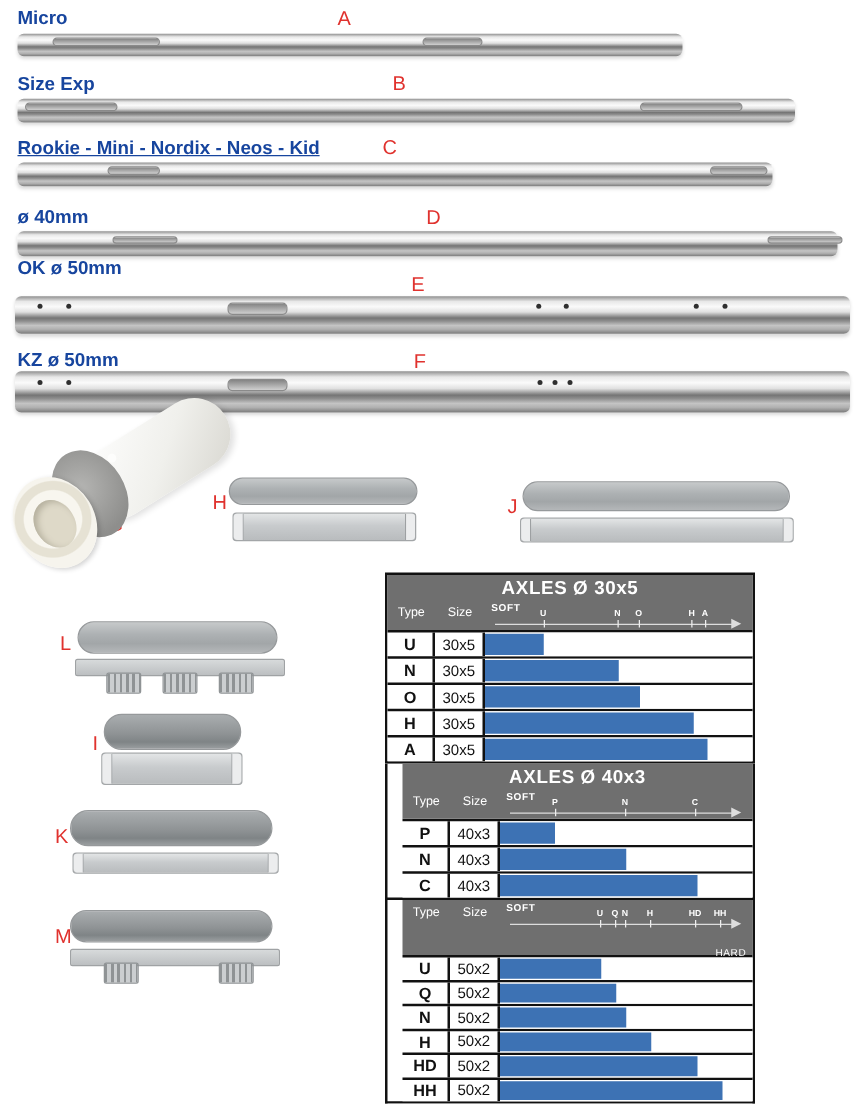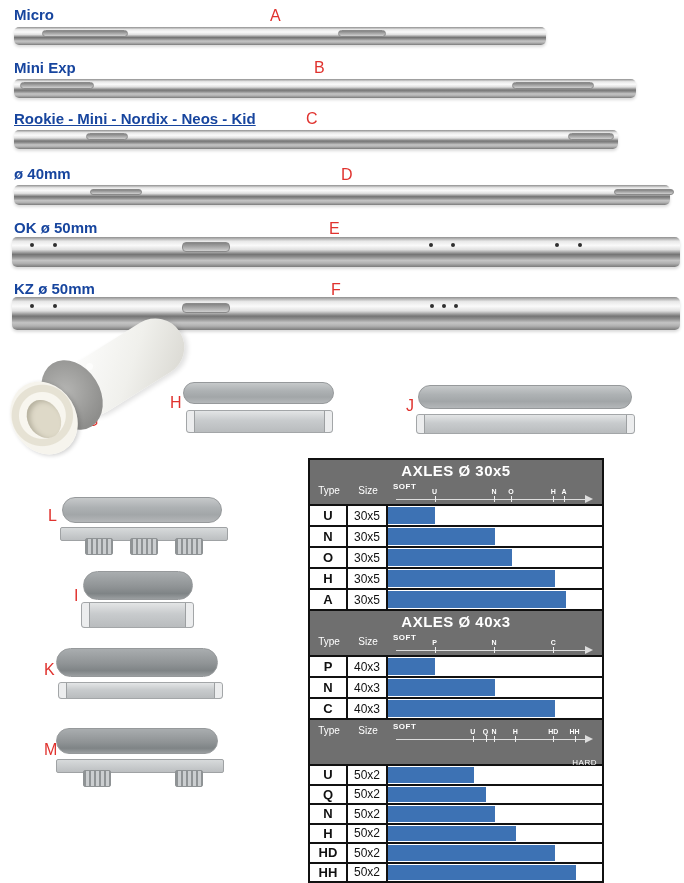--- a/index.html
+++ b/index.html
@@ -45,21 +45,21 @@
   .g-plug{position:absolute;left:12px;top:380px;width:64px;height:76px;border-radius:50%;transform:rotate(-32deg);
     background:radial-gradient(circle at 50% 46%,#efece2 0 28%,#f8f6ef 30% 44%,#e6e2d4 46% 58%,
       #f6f4ed 60% 78%,#e0dcce 80% 100%);
     box-shadow:1px 2px 4px rgba(0,0,0,.18);}
   .g-bore{position:absolute;left:28px;top:399px;width:32px;height:40px;border-radius:50%;
     background:#ded9c8;box-shadow:inset 2px 3px 5px #b5b09e;transform:rotate(-32deg);}
 
   
   #tables{position:absolute;left:308px;top:458px;width:296px;}
   .axle-table{border:2px solid #111;background:#fff;}
-  .axle-table + .axle-table{border-top:none;}
+  .axle-table + .axle-table{border-top:none;padding-left:12px;}
   .thead{background:var(--hdr);height:44px;}
   .ttitle{height:20px;line-height:21px;text-align:center;color:#fff;font-weight:bold;
     font-size:15px;letter-spacing:.5px;}
   .thdr{height:24px;display:flex;}
   .hcell{color:#fff;font-size:10px;text-align:center;line-height:22px;}
   .hcell.t{width:38px;} .hcell.s{width:40px;}
   .hscale{flex:1;position:relative;margin-right:2px;}
   .soft{position:absolute;top:2px;left:5px;font-size:8px;font-weight:bold;color:#fff;letter-spacing:.5px;}
   .hard{position:absolute;top:2px;right:3px;font-size:8px;font-weight:normal;color:#fff;letter-spacing:.5px;margin-top:36px;}
   .aline{position:absolute;bottom:4px;left:8px;right:14px;height:1px;background:#ddd;}
@@ -79,39 +79,39 @@
 <body>
 
 <div class="page" style="--blue: #17459e; --red: #e0322e; --bar: #3d72b4; --hdr: #6f6f6f;">
   <div id="axles">
       <div class="axle-label" style="left: 14px; top: 6px;">Micro</div>
       <div class="letter" style="left: 270px; top: 7px;">A</div>
       <div class="rod" style="left: 14px; top: 27px; width: 532px; height: 18px;">
         <div class="slot" style="left: 28px; width: 84px;"></div>
         <div class="slot" style="left: 324px; width: 46px;"></div>
       </div>
-      <div class="axle-label" style="left: 14px; top: 59px;">Mini Exp</div>
+      <div class="axle-label" style="left: 14px; top: 59px;">Size Exp</div>
       <div class="letter" style="left: 314px; top: 59px;">B</div>
       <div class="rod" style="left: 14px; top: 79px; width: 622px; height: 19px;">
         <div class="slot" style="left: 6px; width: 72px;"></div>
         <div class="slot" style="left: 498px; width: 80px;"></div>
       </div>
       <div class="axle-label" style="left: 14px; top: 110px; text-decoration: underline;">Rookie - Mini - Nordix - Neos - Kid</div>
       <div class="letter" style="left: 306px; top: 110px;">C</div>
       <div class="rod" style="left: 14px; top: 130px; width: 604px; height: 19px;">
         <div class="slot" style="left: 72px; width: 40px;"></div>
         <div class="slot" style="left: 554px; width: 44px;"></div>
       </div>
       <div class="axle-label" style="left: 14px; top: 165px;">ø 40mm</div>
       <div class="letter" style="left: 341px; top: 166px;">D</div>
       <div class="rod" style="left: 14px; top: 185px; width: 656px; height: 20px;">
         <div class="slot" style="left: 76px; width: 50px;"></div>
         <div class="slot" style="left: 600px; width: 58px;"></div>
       </div>
-      <div class="axle-label" style="left: 14px; top: 219px;">OK ø 50mm</div>
+      <div class="axle-label" style="left: 14px; top: 206px;">OK ø 50mm</div>
       <div class="letter" style="left: 329px; top: 220px;">E</div>
       <div class="rod" style="left: 12px; top: 237px; width: 668px; height: 30px;">
         <div class="slot" style="left: 170px; width: 46px;"></div>
         <div class="hole" style="left: 18px;"></div>
         <div class="hole" style="left: 41px;"></div>
         <div class="hole" style="left: 417px;"></div>
         <div class="hole" style="left: 439px;"></div>
         <div class="hole" style="left: 543px;"></div>
         <div class="hole" style="left: 566px;"></div>
       </div>

